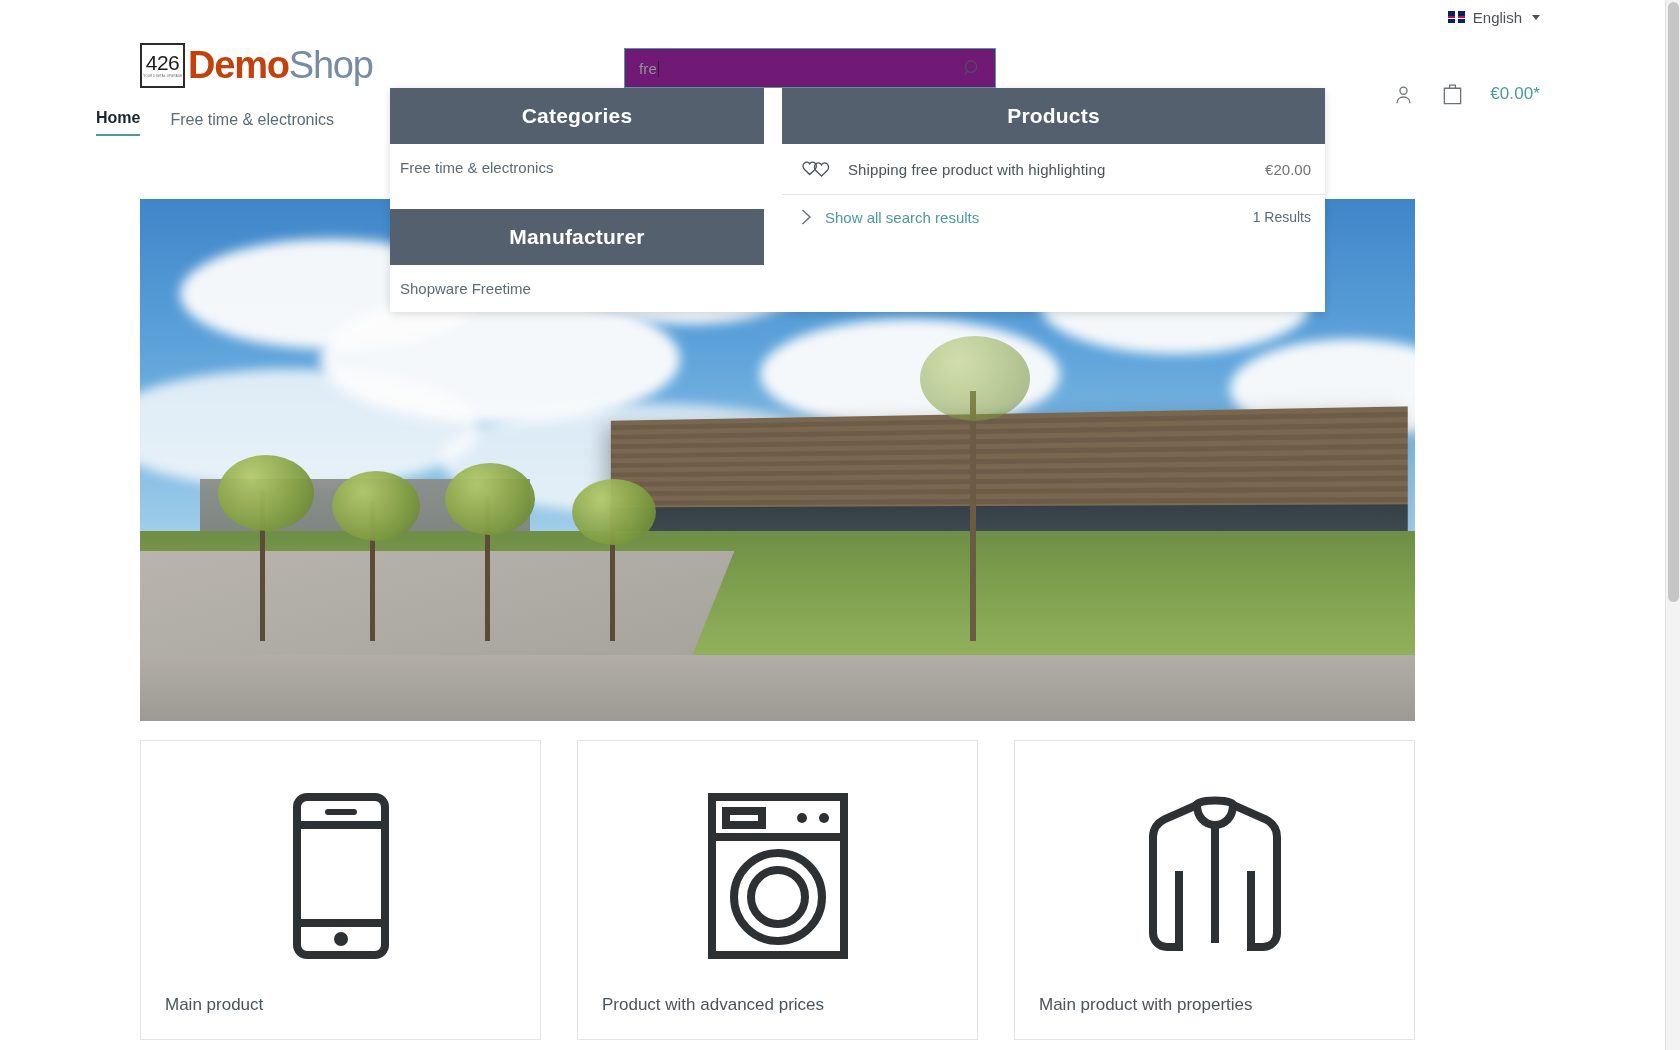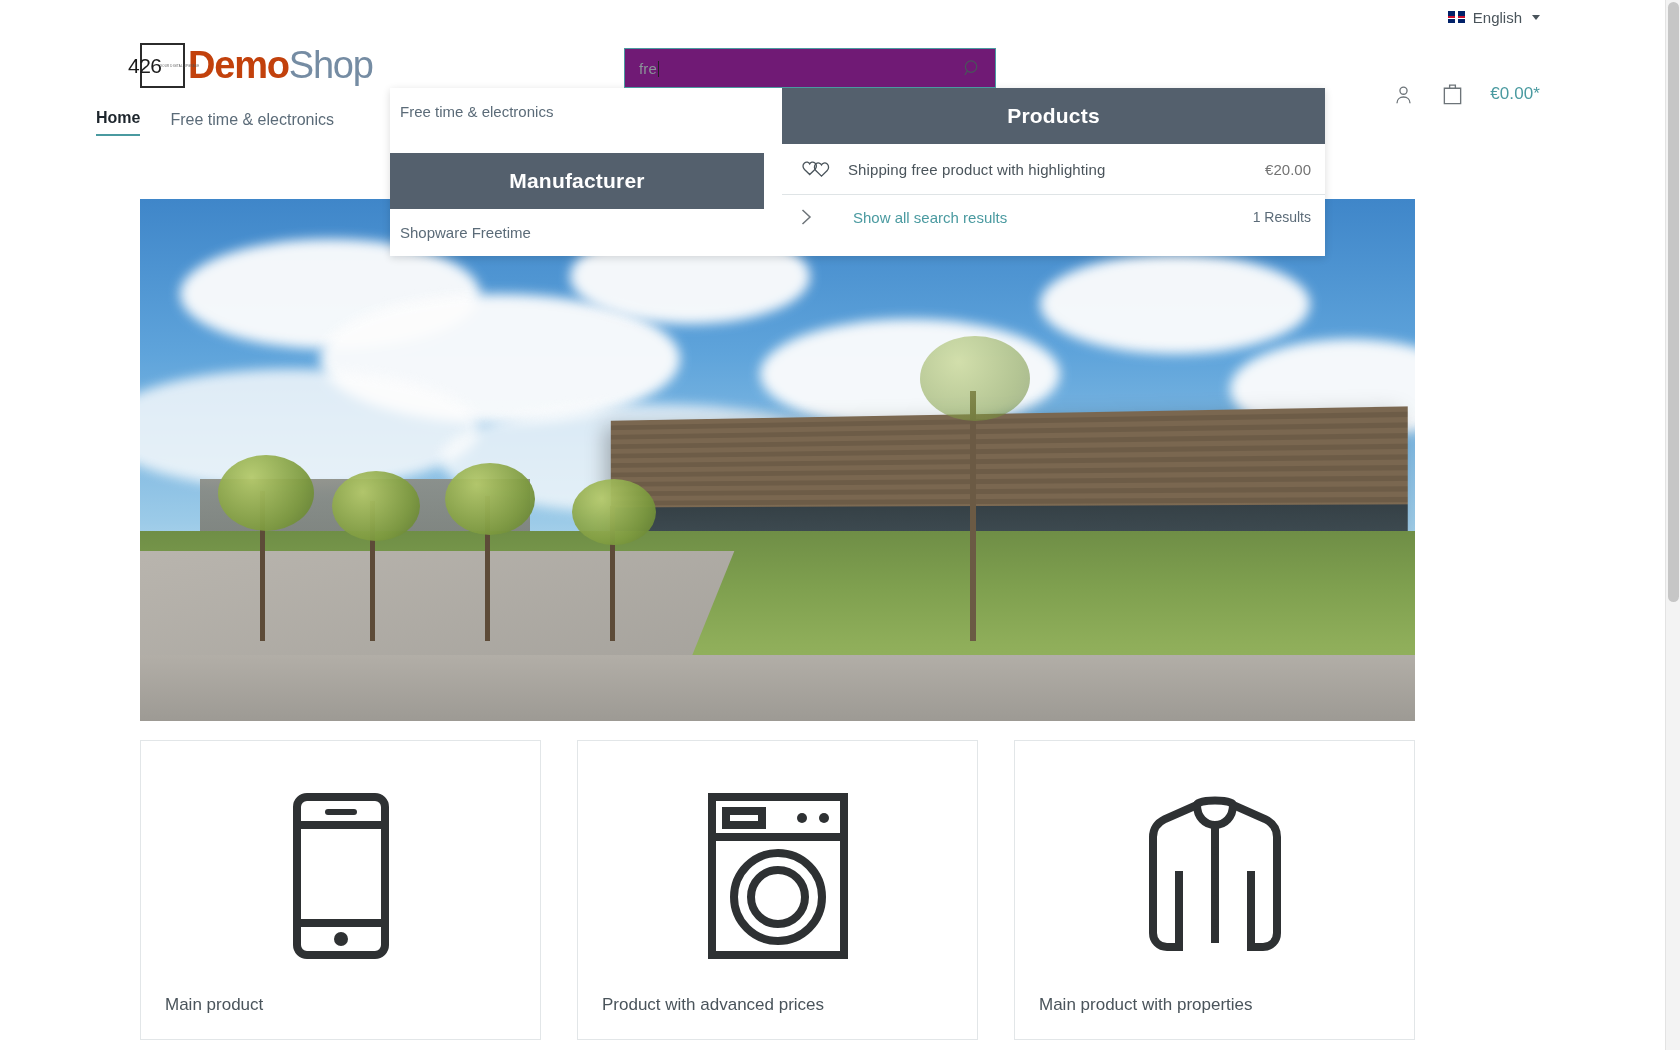--- a/index.html
+++ b/index.html
@@ -80,20 +80,21 @@
   .logo {
     display: flex;
     align-items: center;
     gap: 0;
     cursor: pointer;
   }
   .logo-badge {
     width: 45px; height: 45px;
     border: 2px solid #2b2b2b;
     display: flex;
+    flex-direction: column;
     align-items: center;
     justify-content: center;
     margin-right: 3px;
     background: #fff;
   }
   .logo-badge .num {
     font-size: 21px;
     font-weight: 400;
     color: #1b1b1b;
     line-height: 1;
@@ -252,21 +253,20 @@
   .prod-price {
     font-size: 15px;
     color: #737373;
     white-space: nowrap;
   }
   .showall-row {
     display: flex;
     align-items: center;
     padding: 13px 14px 13px 18px;
     cursor: pointer;
-    gap: 28px;
   }
   .chev { margin-right: 12px; flex: none; display: flex; }
   .showall-text {
     flex: 1;
     font-size: 15px;
     color: #4a9aa0;
   }
   .results-count {
     font-size: 14px;
     color: #5b6b78;
@@ -505,20 +505,21 @@
           <circle cx="8.5" cy="8" r="6"></circle>
           <path d="M4.6 12.4L2 16.8"></path>
         </svg>
       </div>
     </div>
   </div>
 
   <div class="suggest">
 
     <div class="col-left">
+      <div class="panel-head">Categories</div>
       <div class="panel-body">
         <div class="sugg-row">Free time &amp; electronics</div>
       </div>
       <div class="spacer-18"></div>
       <div class="panel-head">Manufacturer</div>
       <div class="panel-body">
         <div class="sugg-row">Shopware Freetime</div>
       </div>
     </div>
 

